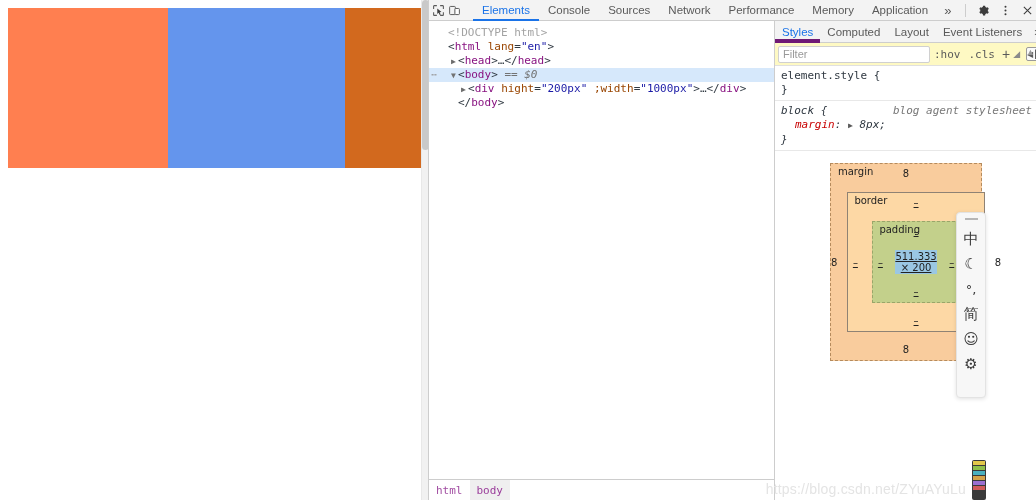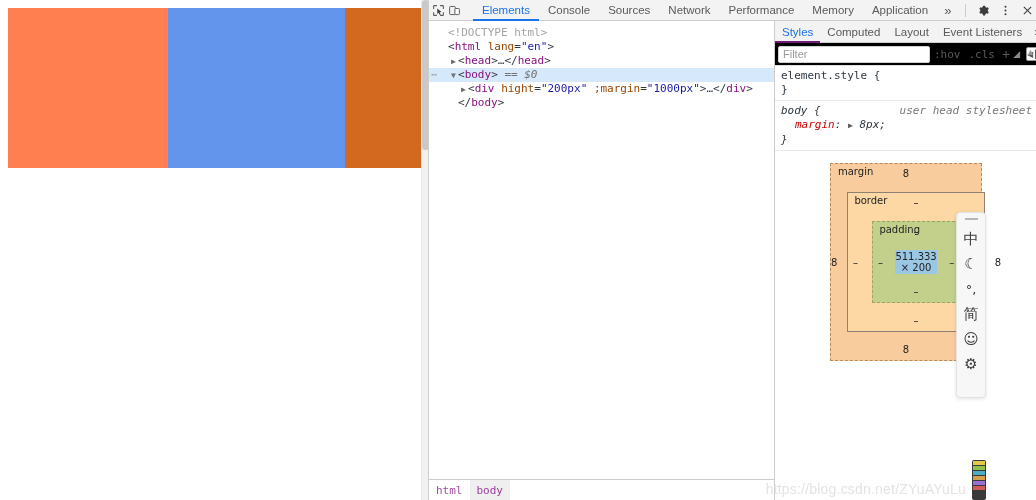--- a/index.html
+++ b/index.html
@@ -141,26 +141,26 @@
     height: 22px;
     background: #f3f3f3;
     border-bottom: 1px solid #cdcdcd;
     display: flex; align-items: center;
     position: relative;
   }
   .st-tab {
     padding: 0 7px; height: 22px; line-height: 22px;
     font-size: 11.5px; color: #5a5a5a; white-space: nowrap;
   }
-  .st-tab.active { color: #1a73e8; border-bottom: 2px solid #701a75; }
+  .st-tab.active { color: #1a73e8; border-bottom: 4px solid #701a75; }
   .st-tab.more { font-size: 13px; padding: 0 5px; }
 
   .filter-row {
     height: 23px;
-    background: #000000;
+    background: #fef9c3;
     border-bottom: 1px solid #e0e0e0;
     display: flex; align-items: center;
     padding: 0 3px;
   }
   .filter-input {
     flex: 1;
     height: 17px;
     border: 1px solid #d0d0d0;
     border-radius: 2px;
     font-size: 11px;
@@ -222,20 +222,21 @@
   .bm-label {
     position: absolute; font-size: 10px; color: #222;
   }
   .bm-margin > .bm-label { left: 7px; top: 2px; }
   .bm-border {
     background: #fdd8a5;
     border: 1px solid #8f8274;
     margin: 12px 10px 12px 10px;
     position: relative;
     padding: 4px 0 4px 0;
+    text-decoration: underline;
   }
   .bm-border > .bm-label { left: 6px; top: 2px; }
   .bm-padding {
     background: #c3d08b;
     border: 1px dashed #9aa56a;
     margin: 12px 10px 12px 10px;
     position: relative;
     padding: 4px 0;
   }
   .bm-padding > .bm-label { left: 6px; top: 2px; }
@@ -382,21 +383,21 @@
         <span class="tw">▶</span><span class="punct">&lt;</span><span class="tag">head</span><span class="punct">&gt;</span><span class="ellipsis">…</span><span class="punct">&lt;/</span><span class="tag">head</span><span class="punct">&gt;</span>
       </div>
 
       <div class="dom-row indent1 selected">
         <span class="gutter">⋯</span><span class="tw down">▼</span><span class="punct">&lt;</span><span class="tag">body</span><span class="punct">&gt;</span>&nbsp;<span class="dollar">== $0</span>
       </div>
 
       <div class="dom-row indent2">
         <span class="tw">▶</span><span class="punct">&lt;</span><span class="tag">div</span>
         <span class="attr-name">hight</span><span class="punct">=</span><span class="attr-val">"<span>200px</span>"</span>
-        <span class="attr-name">;margin</span><span class="punct">=</span><span class="attr-val">"<span>1000px</span>"</span><span class="punct">&gt;</span><span class="ellipsis">…</span><span class="punct">&lt;/</span><span class="tag">div</span><span class="punct">&gt;</span>
+        <span class="attr-name">;width</span><span class="punct">=</span><span class="attr-val">"<span>1000px</span>"</span><span class="punct">&gt;</span><span class="ellipsis">…</span><span class="punct">&lt;/</span><span class="tag">div</span><span class="punct">&gt;</span>
       </div>
 
       <div class="dom-row indent1">
         <span class="tw"></span><span class="punct">&lt;/</span><span class="tag">body</span><span class="punct">&gt;</span>
       </div>
 
     </div>
 
     <div class="breadcrumb">
       <div class="crumb">html</div>
@@ -425,22 +426,22 @@
       <div class="sp-arrow">▲</div>
 
       <div class="rules">
 
         <div class="rule">
           <div class="sel">element.style {</div>
           <div class="sel">}</div>
         </div>
 
         <div class="rule ua">
-          <div class="sel">body {</div>
-          <div class="ua-label">user head stylesheet</div>
+          <div class="sel">block {</div>
+          <div class="ua-label">blog agent stylesheet</div>
           <div class="decl">
             <span class="prop">margin</span><span class="val">: </span><span class="tri">▶</span> <span class="val">8px;</span>
           </div>
           <div class="sel">}</div>
         </div>
       </div>
 
       <div class="boxmodel-wrap">
         <div class="bm-margin">
           <span class="bm-label">margin</span>

